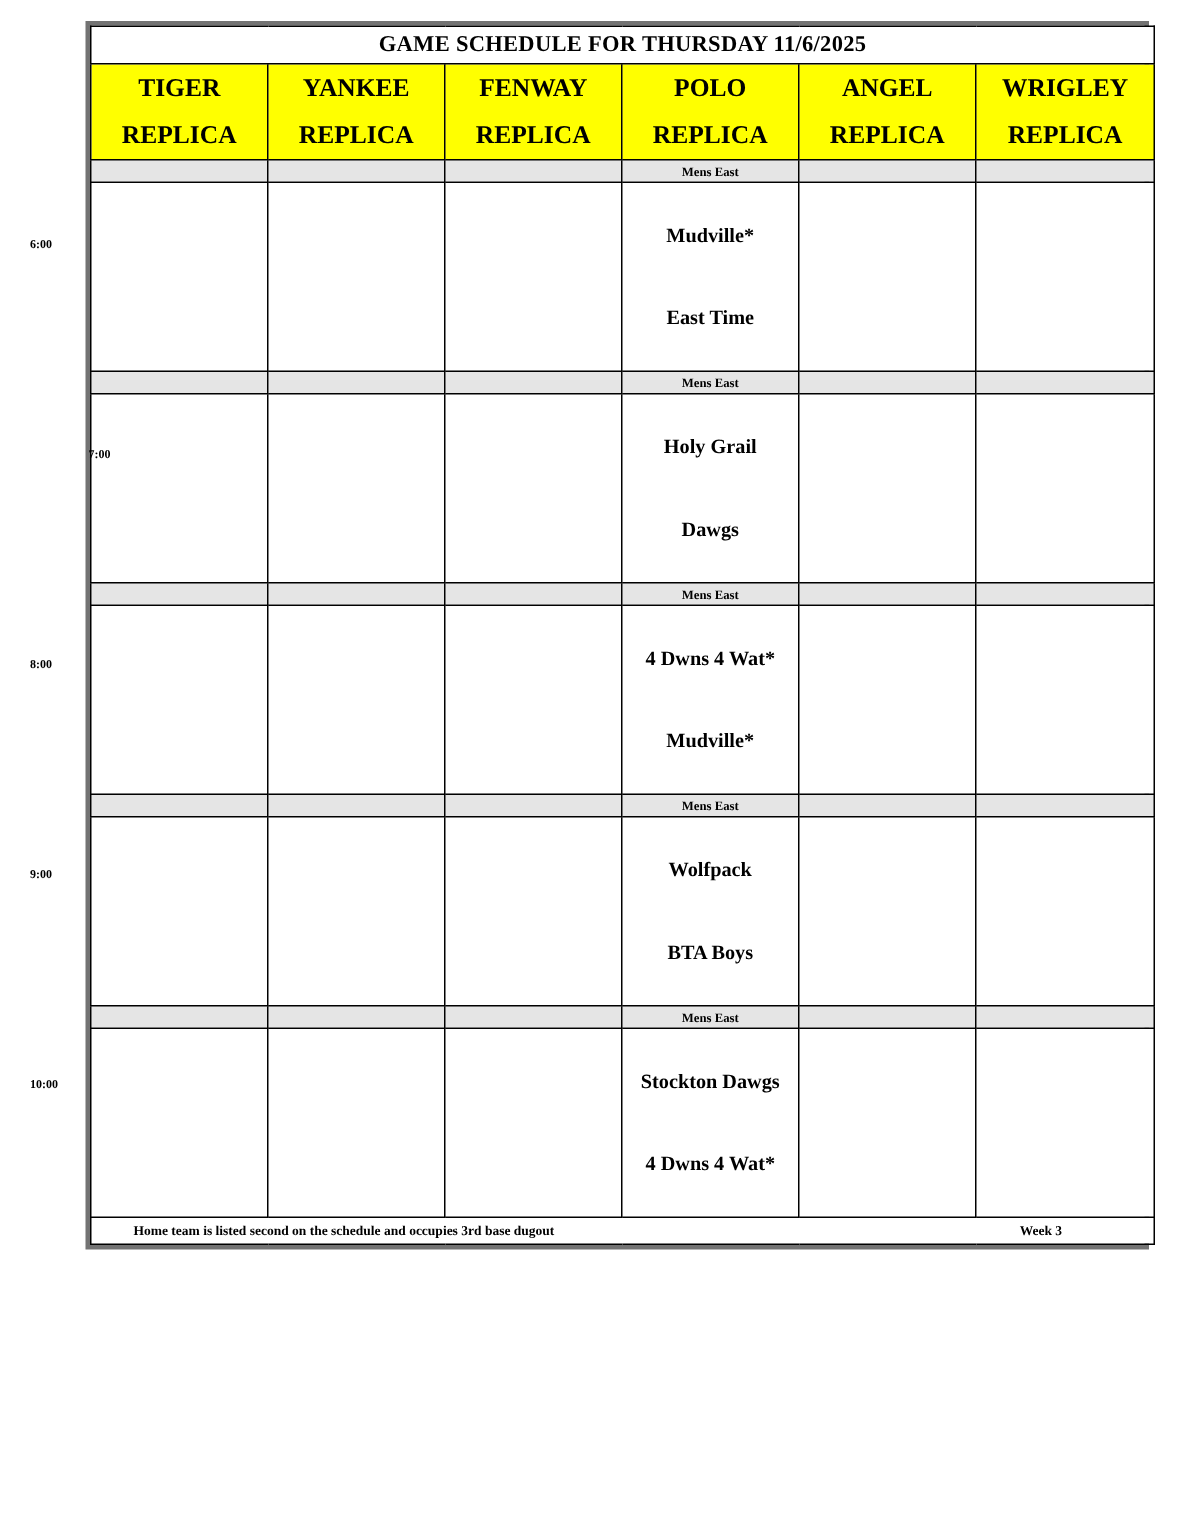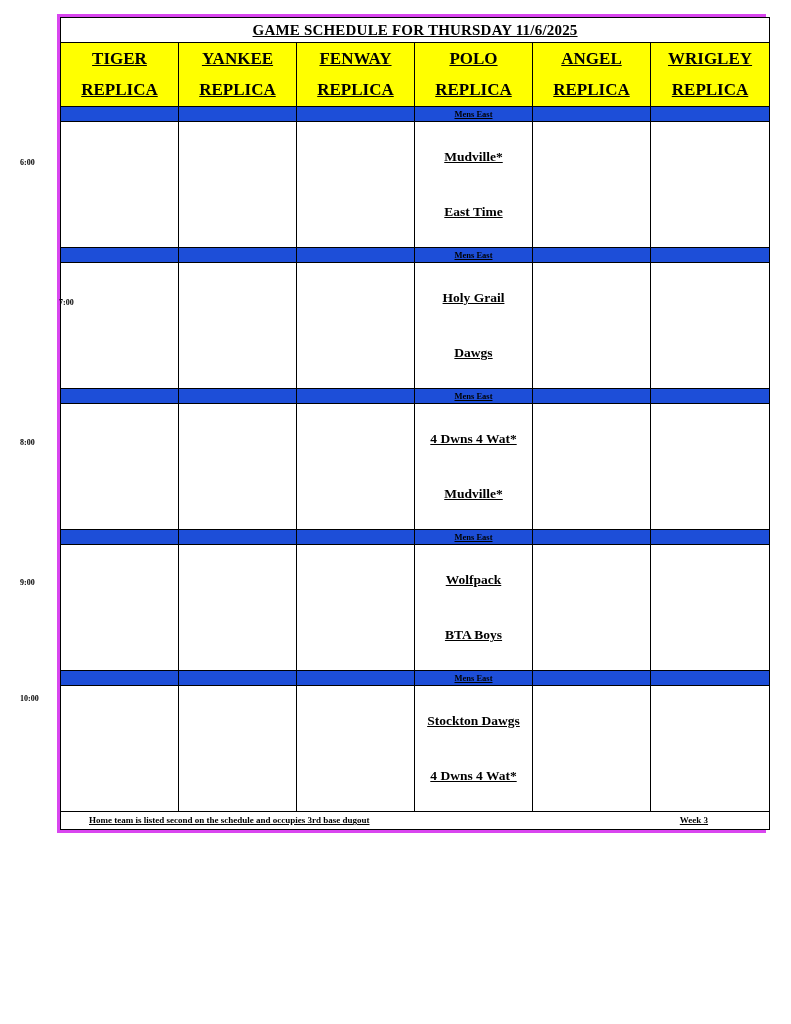--- a/index.html
+++ b/index.html
@@ -25,24 +25,23 @@
     table-layout: fixed;
     width: 709px;
   }
   table.schedule td, table.schedule th {
     border: 1px solid #000000;
     padding: 0;
     margin: 0;
   }
   
   .frame {
-    border: 3px solid #d946ef;
+    border: 3px solid #737373;
     width: 709px;
     box-sizing: border-box;
-    text-decoration: underline;
   }
   .title-row td {
     height: 24px;
     text-align: center;
     font-weight: bold;
     font-size: 15px;
     letter-spacing: 0.2px;
     background: #ffffff;
     border: none;
     border-bottom: 2px solid #000000;
@@ -57,21 +56,21 @@
     line-height: 1.9;
     border-left: 2px solid #000;
     border-right: 2px solid #000;
     border-bottom: 2px solid #000;
     border-top: none;
   }
   .field-row td div {
     line-height: 1.85;
   }
   .div-row td {
-    background: #1d4ed8;
+    background: #e5e5e5;
     height: 14px;
     font-size: 8.5px;
     font-weight: bold;
     text-align: center;
     vertical-align: middle;
     border-left: 2px solid #000;
     border-right: 2px solid #000;
     border-top: 2px solid #000;
     border-bottom: 1px solid #000;
   }
@@ -125,21 +124,21 @@
 </style>
 </head>
 <body>
 
 <div class="page">
 
   <div class="time-label" style="top:158px;">6:00</div>
   <div class="time-label" style="top:298px;margin-left:39px;">7:00</div>
   <div class="time-label" style="top:438px;">8:00</div>
   <div class="time-label" style="top:578px;">9:00</div>
-  <div class="time-label" style="top:694px;">10:00</div>
+  <div class="time-label" style="top:718px;">10:00</div>
 
   <div class="frame">
   <table class="schedule">
     <colgroup>
       <col style="width:118px">
           <col style="width:118px">
           <col style="width:118px">
       <col style="width:118px">
           <col style="width:118px">
           <col style="width:119px">

